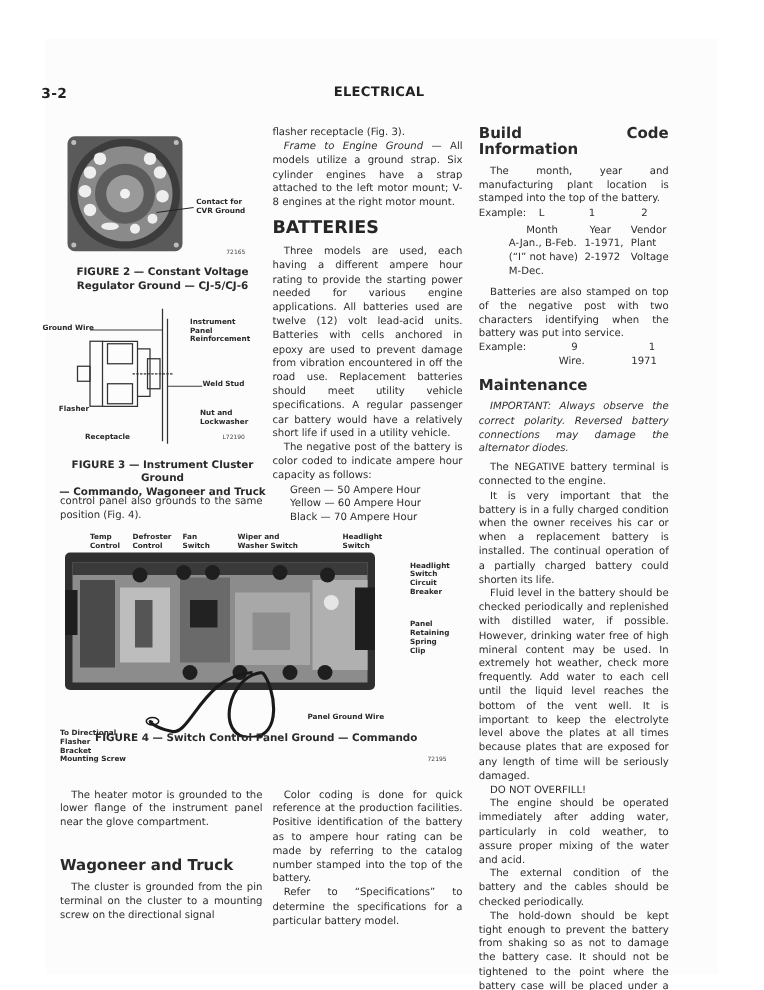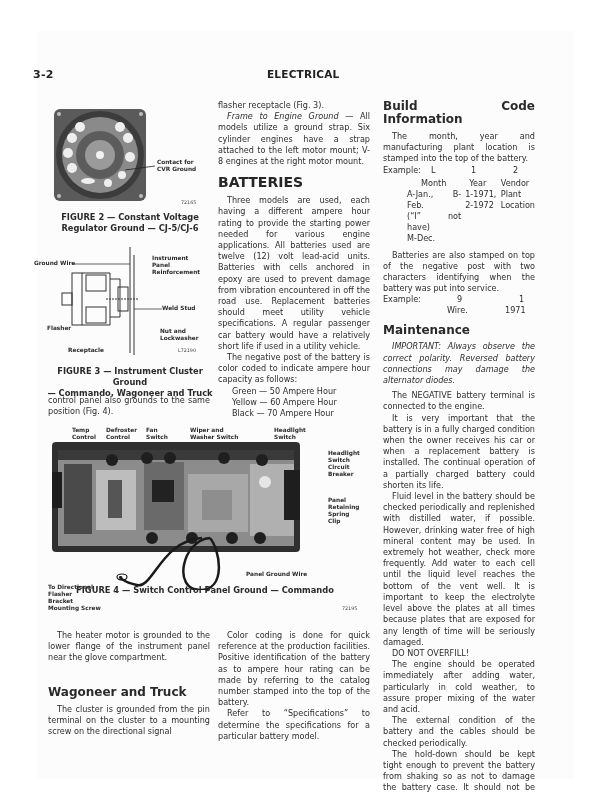--- a/index.html
+++ b/index.html
@@ -233,21 +233,21 @@
         <div>M-Dec.</div>
       </div>
       <div style="width:42px;padding-left:4px">
         <div style="padding-left:4px">Year</div>
         <div>1-1971,</div>
         <div>2-1972</div>
       </div>
       <div style="text-align:left">
         <div>Vendor</div>
         <div>Plant</div>
-        <div>Location</div>
+        <div>Voltage</div>
       </div>
     </div>
   </div>
   <div style="height:6px"></div>
   <p>Batteries are also stamped on top of the negative post with two characters identifying when the battery was put into service.</p>
   <div class="ex-table">
     <div class="ex-row">
       <span style="width:74px">Example:</span>
       <span style="width:62px">9</span>
       <span>1</span>

